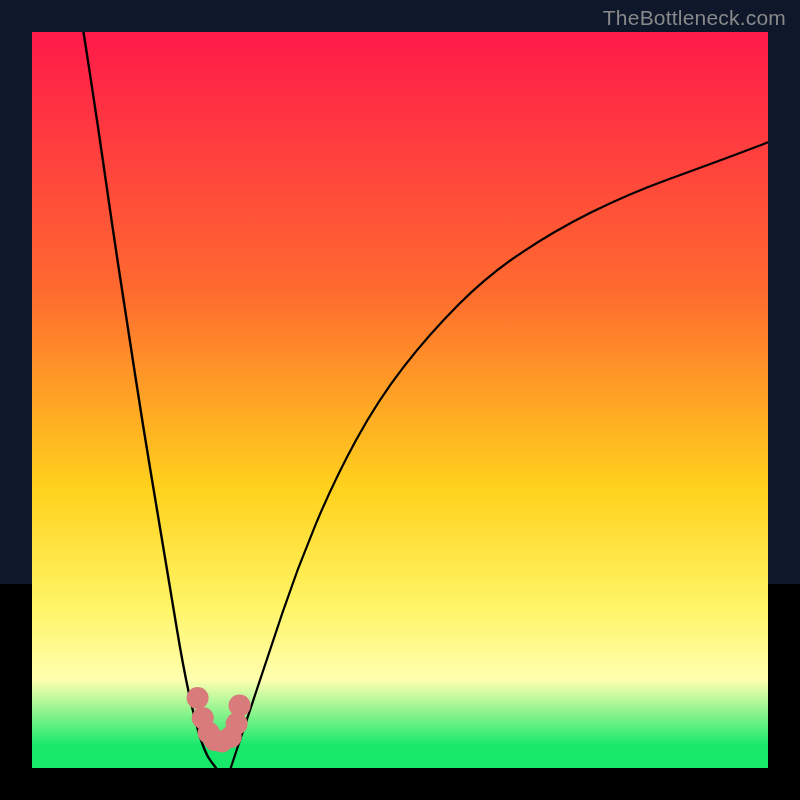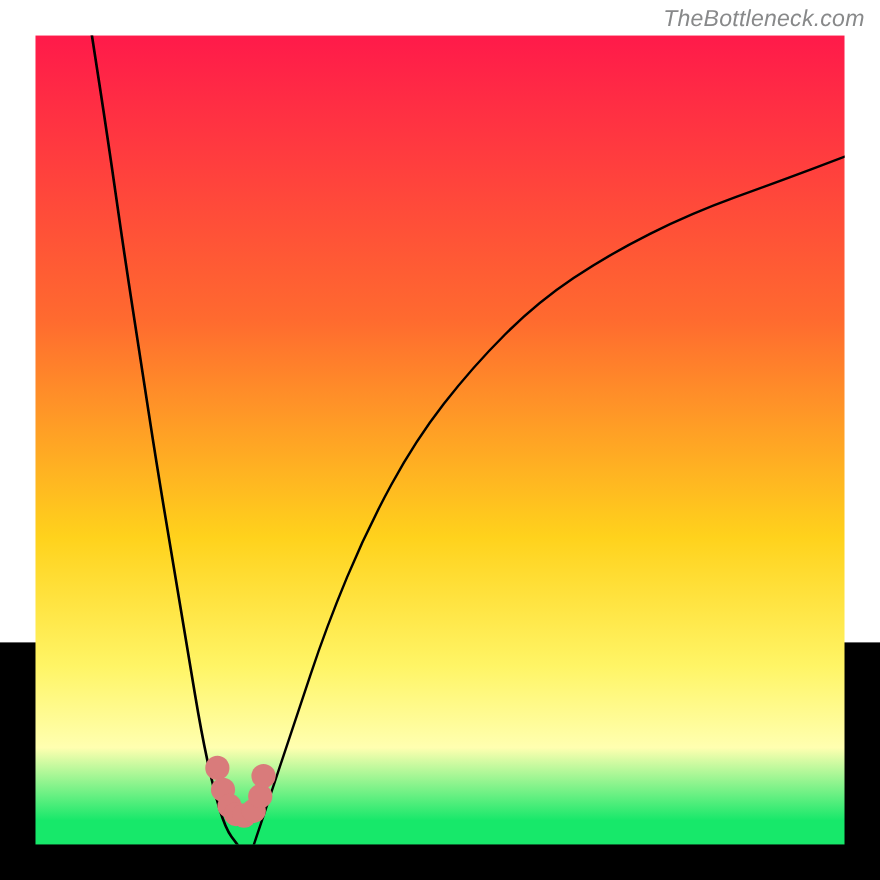--- a/index.html
+++ b/index.html
@@ -9,22 +9,21 @@
     height: 800px;
     background: #000;
     overflow: hidden;
   }
   .frame {
     position: absolute;
     left: 0;
     top: 0;
     width: 800px;
     height: 584px;
-    background: #ffffff;
-    font-style: italic;
+    background: #0f172a;
   }
   .plot-area {
     position: absolute;
     left: 32px;
     top: 32px;
     width: 736px;
     height: 736px;
     overflow: hidden;
   }
   .gradient {

